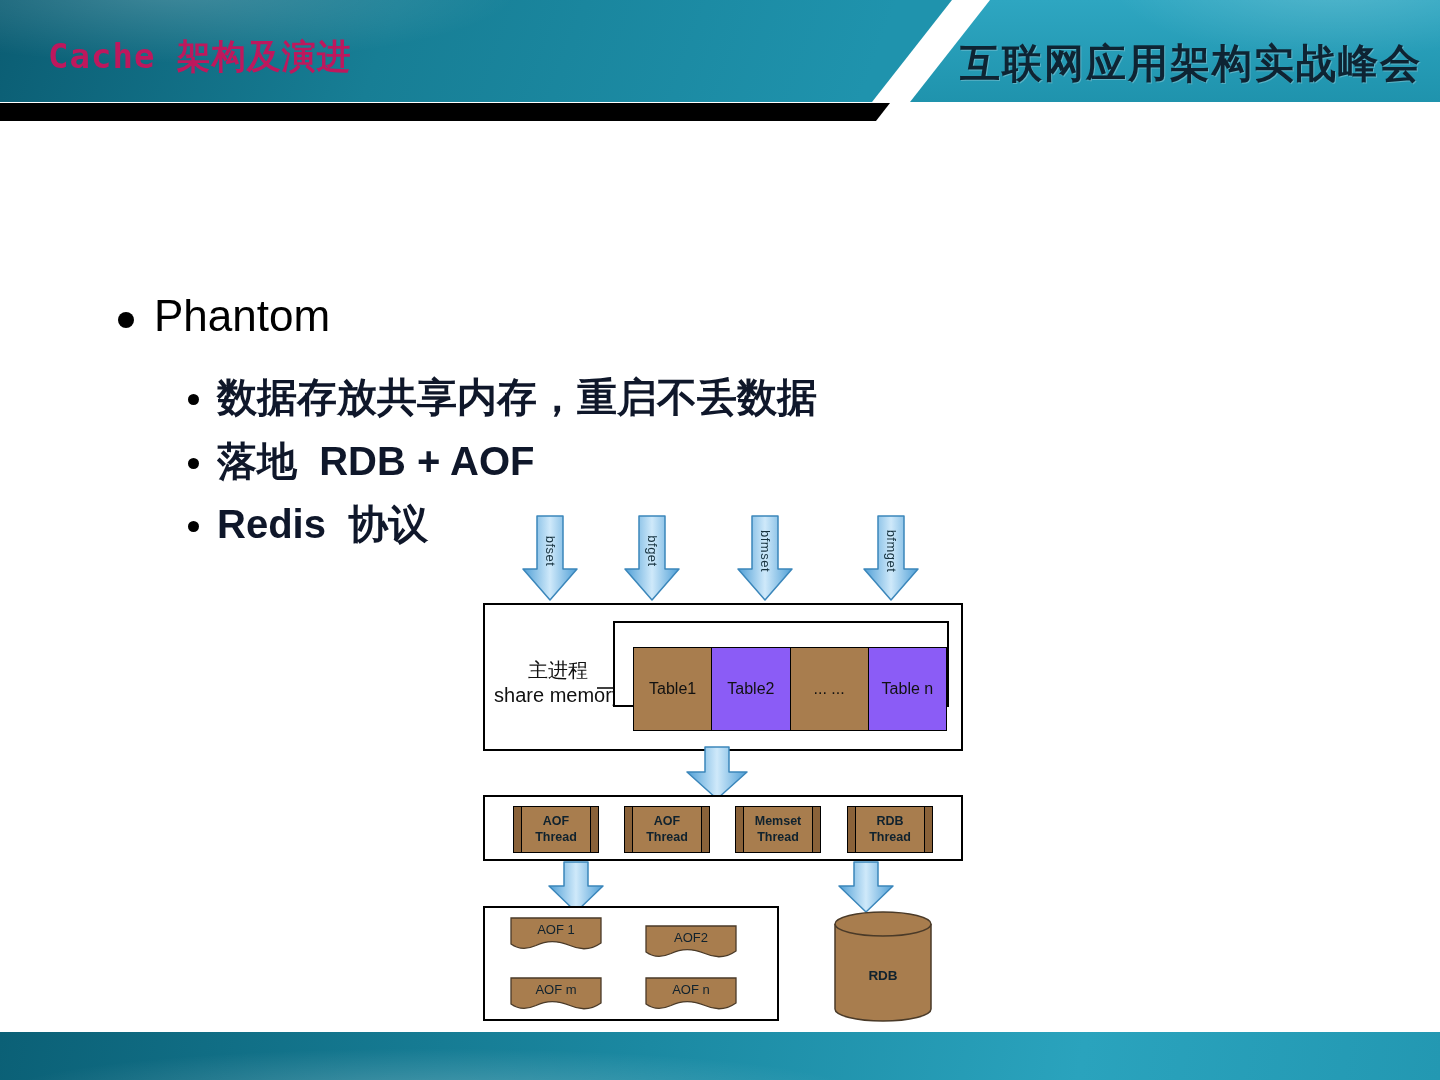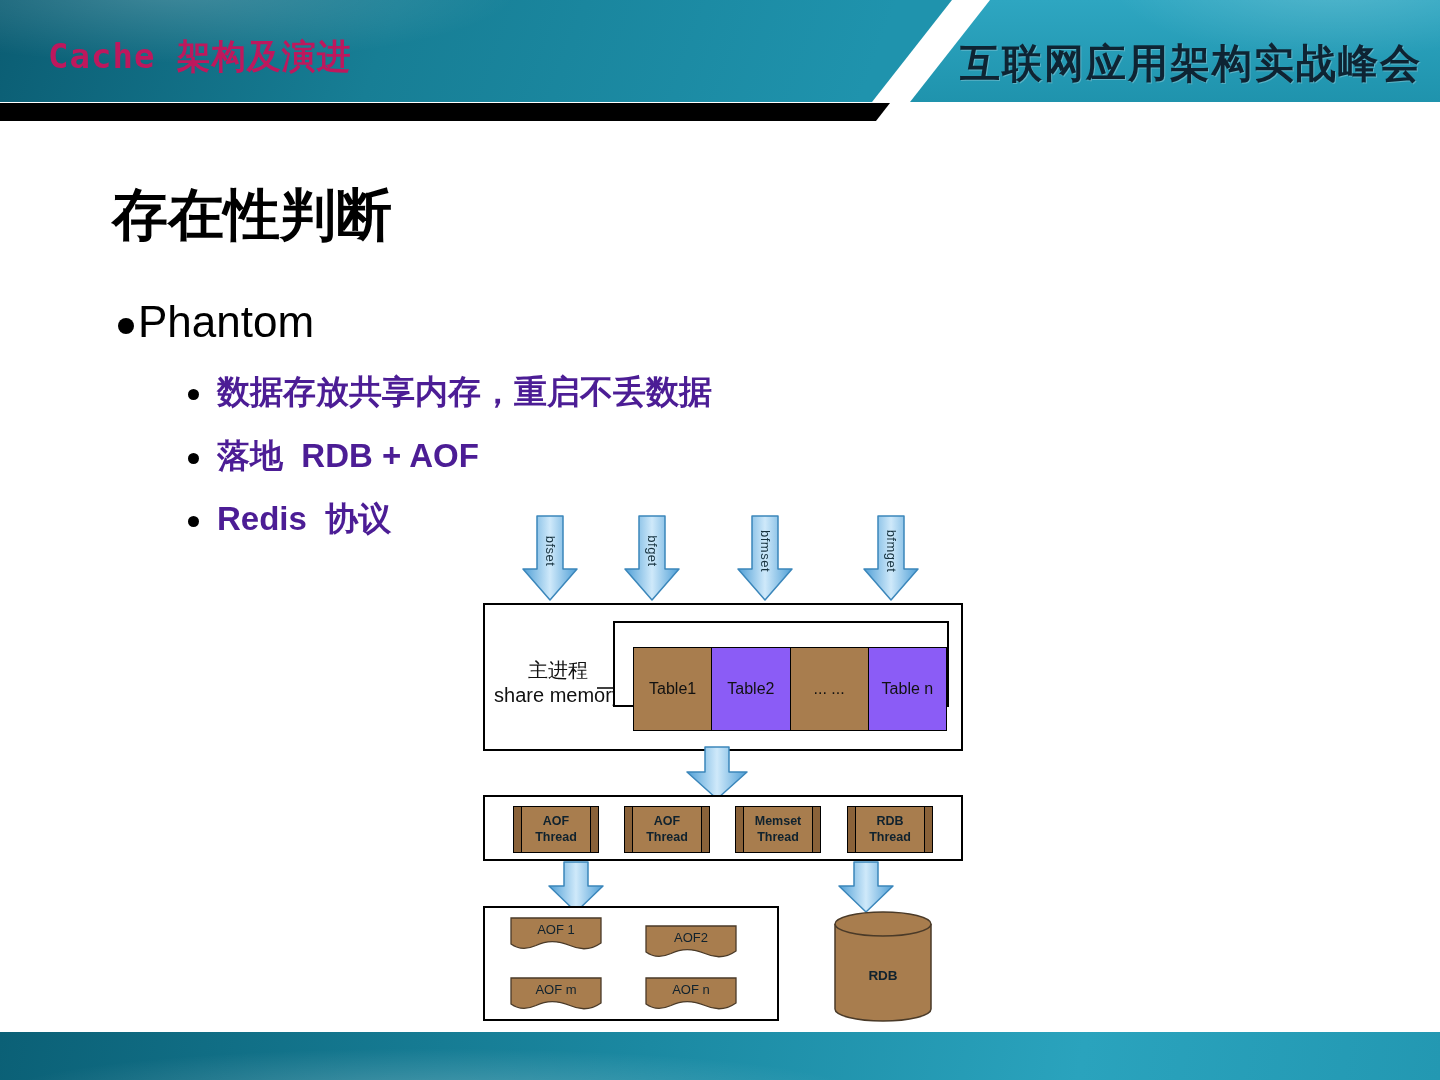--- a/index.html
+++ b/index.html
@@ -38,26 +38,26 @@
     font-size:34px; color:#be185d; letter-spacing:1px;
   }
   .header-right-title {
     position:absolute; right:18px; top:36px;
     font-size:40px; font-weight:800; color:#0e2433; letter-spacing:2px;
     text-shadow:1px 1px 0 rgba(255,255,255,0.25);
   }
 
   
   .slide-title { position:absolute; left:112px; top:178px; font-size:56px; font-weight:700; color:#000; }
-  .bullet-l1 { position:absolute; left:118px; top:297px; display:flex; align-items:center; gap:4px;text-align:right; }
+  .bullet-l1 { position:absolute; left:118px; top:291px; display:flex; align-items:center; gap:20px;text-align:right; }
   .dot-l1 { width:16px; height:16px; border-radius:50%; background:#000; flex:0 0 auto; margin-top:8px; }
   .bullet-l1-text { font-size:44px; color:#000; }
   .bullet-l2 { position:absolute; left:188px; display:flex; align-items:center; gap:18px; }
   .dot-l2 { width:11px; height:11px; border-radius:50%; background:#000; flex:0 0 auto; margin-top:4px; }
-  .bullet-l2-text { font-size:33px; font-weight:700; color:#4c1d95; white-space:pre; }
+  .bullet-l2-text { font-size:40px; font-weight:700; color:#0f172a; white-space:pre; }
   .sub1 { top:370px; } .sub2 { top:434px; } .sub3 { top:497px; }
 
   
   .api-arrow { position:absolute; top:515px; width:56px; height:86px; }
   .a1{left:522px} .a2{left:624px} .a3{left:737px} .a4{left:863px}
   .api-arrow svg { position:absolute; inset:0; width:100%; height:100%; }
   .arrow-label {
     position:absolute; left:50%; top:36px;
     transform:translate(-50%,-50%) rotate(90deg);
     font-size:13px; color:#16323f; white-space:nowrap; letter-spacing:0.5px;
@@ -133,21 +133,20 @@
   </svg>
 
   <div class="header">
     <div class="header-left-bg"></div>
     <div class="header-right-bg"></div>
     <div class="header-black-bar"></div>
     <div class="header-left-title">Cache 架构及演进</div>
     <div class="header-right-title">互联网应用架构实战峰会</div>
   </div>
 
-  <h1 class="slide-title">存在性判断</h1>
 
   <div class="bullet-l1">
     <span class="dot-l1"></span>
     <span class="bullet-l1-text">Phantom</span>
   </div>
 
   <div class="bullet-l2 sub1">
     <span class="dot-l2"></span>
     <span class="bullet-l2-text">数据存放共享内存，重启不丢数据</span>
   </div>

